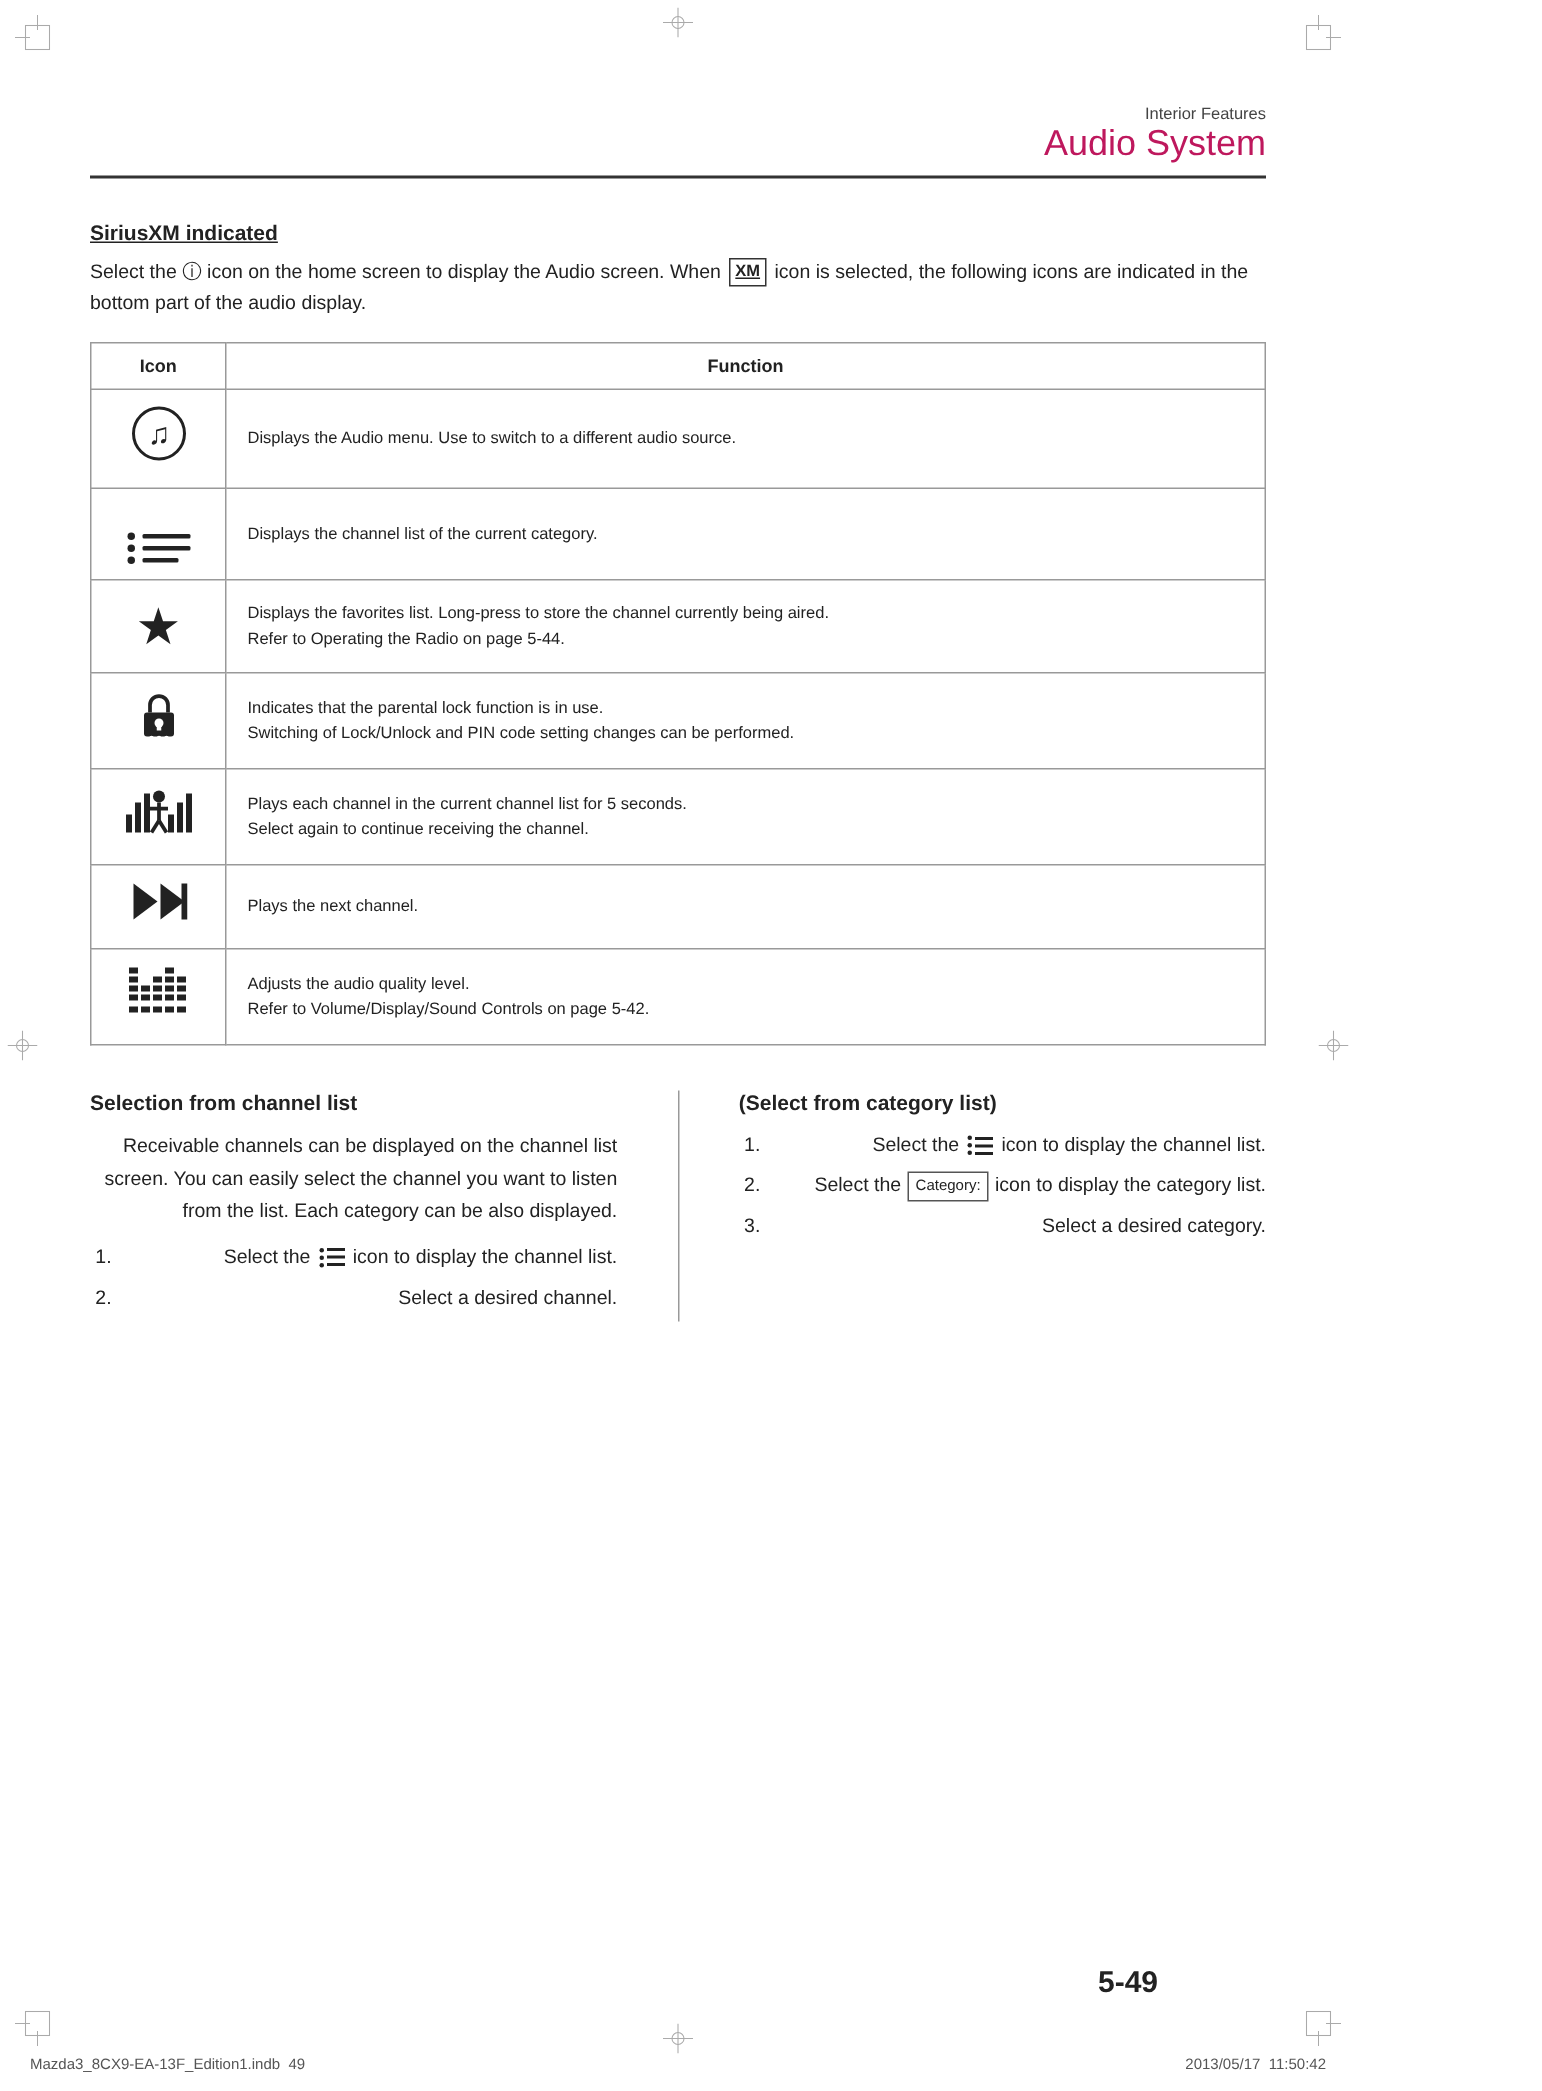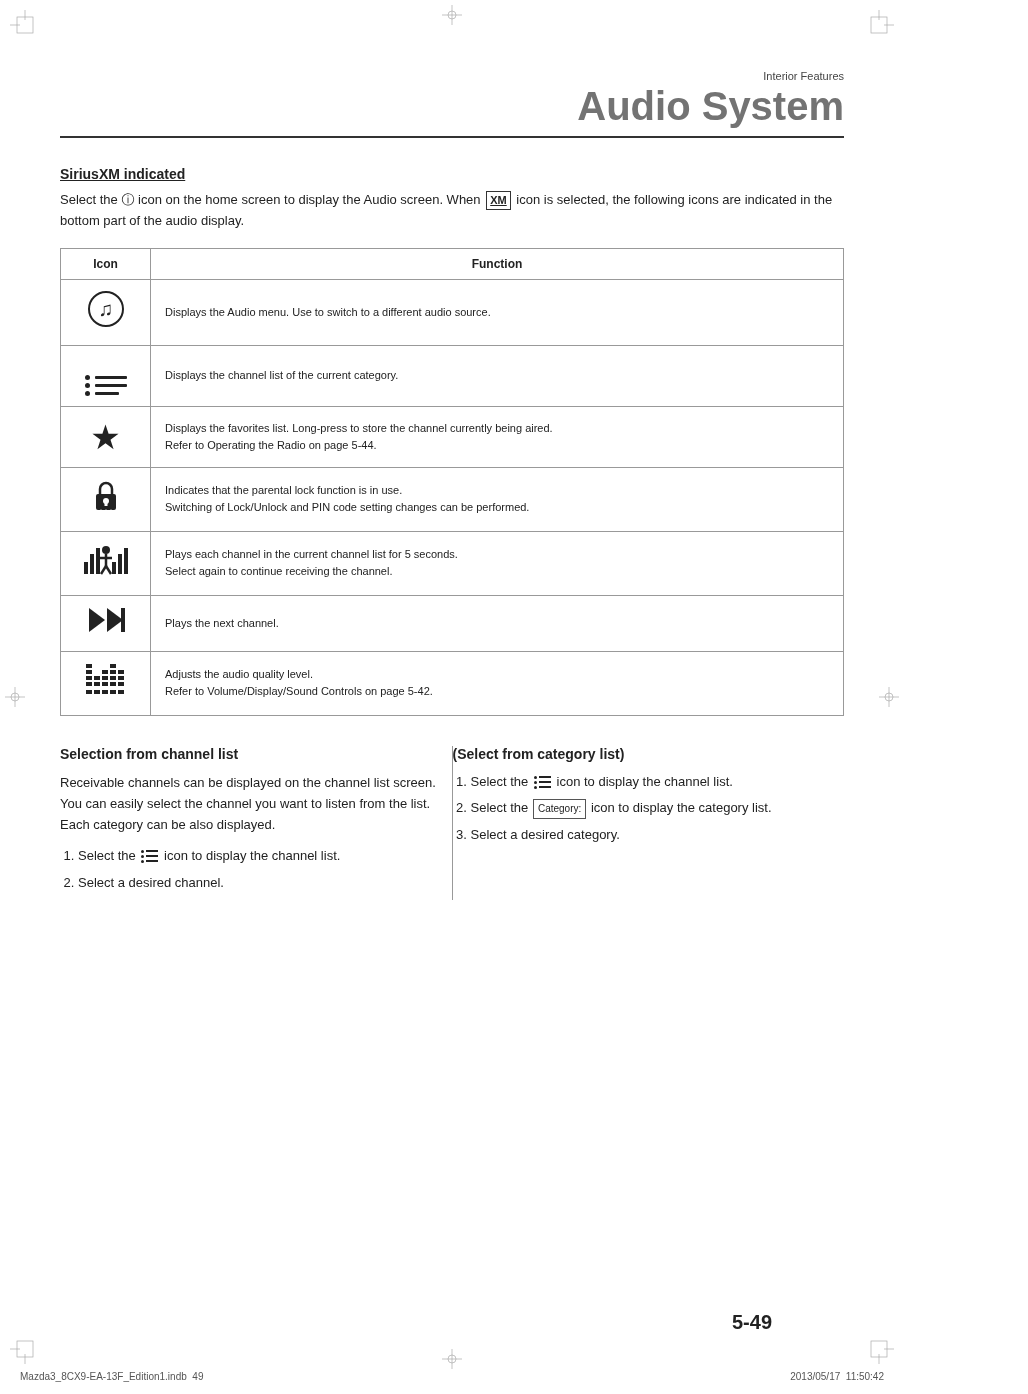--- a/index.html
+++ b/index.html
@@ -78,23 +78,23 @@
       margin-bottom: 8px;
       padding-bottom: 6px;
       border-bottom: 2px solid #333;
     }
     .page-header .section-label {
       font-size: 11px;
       color: #444;
       display: block;
     }
     .page-header .section-title {
-      font-size: 40px;
-      font-weight: bold;
-      color: #737373;
+      font-size: 24px;
+      font-weight: normal;
+      color: #be185d;
       display: block;
       line-height: 1.2;
     }
 
     
     .sirius-section {
       margin-top: 28px;
     }
     .sirius-title {
       font-size: 14px;
@@ -152,37 +152,39 @@
     .icon-star { font-size: 34px; color: #222; }
 
     .prev-icon, .next-icon {
       font-size: 26px;
       font-weight: bold;
     }
 
     
     .bottom-section {
       display: flex;
+      gap: 40px;
       margin-top: 10px;
     }
     .bottom-left, .bottom-right {
       flex: 1;
     }
     .bottom-divider {
       width: 1px;
       background: #999;
     }
     .sub-section-title {
       font-size: 14px;
       font-weight: bold;
       margin-bottom: 10px;
     }
     .sub-section-body {
       font-size: 13px;
       line-height: 1.65;
+      text-align: right;
     }
     .sub-section-body p {
       margin-bottom: 10px;
     }
     .sub-section-body ol {
       padding-left: 18px;
       margin-top: 8px;
     }
     .sub-section-body ol li {
       margin-bottom: 6px;

